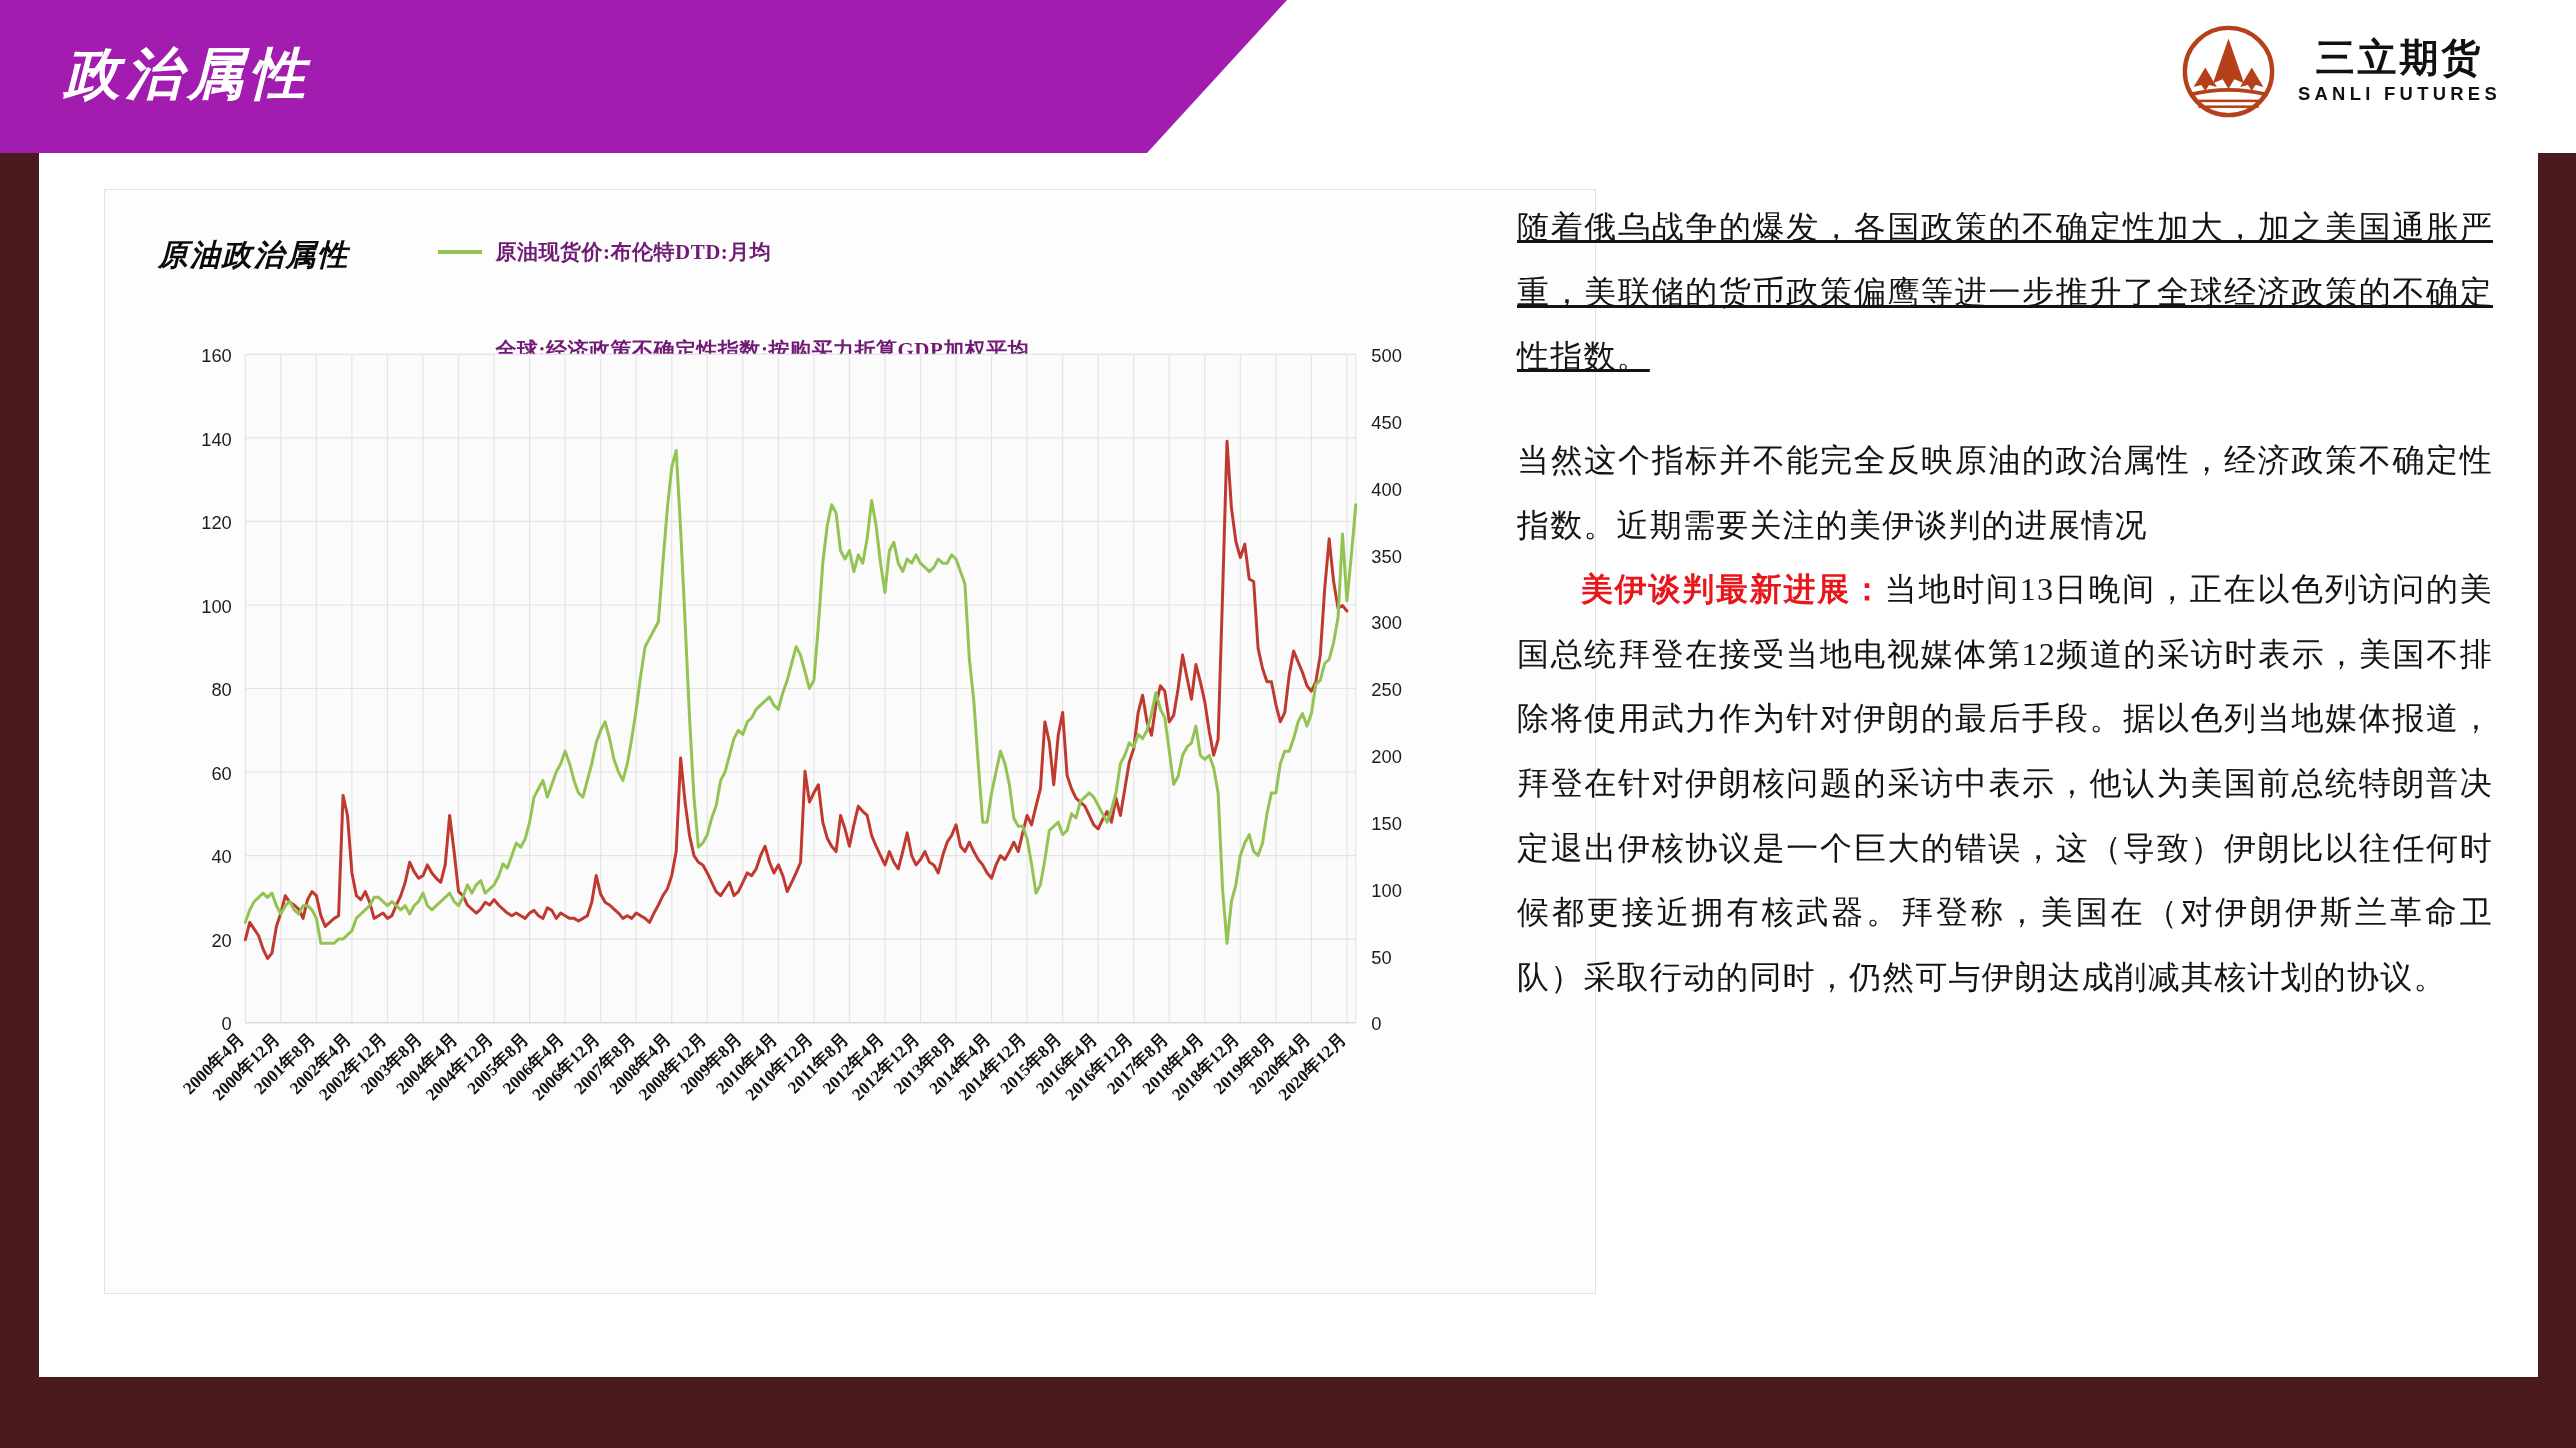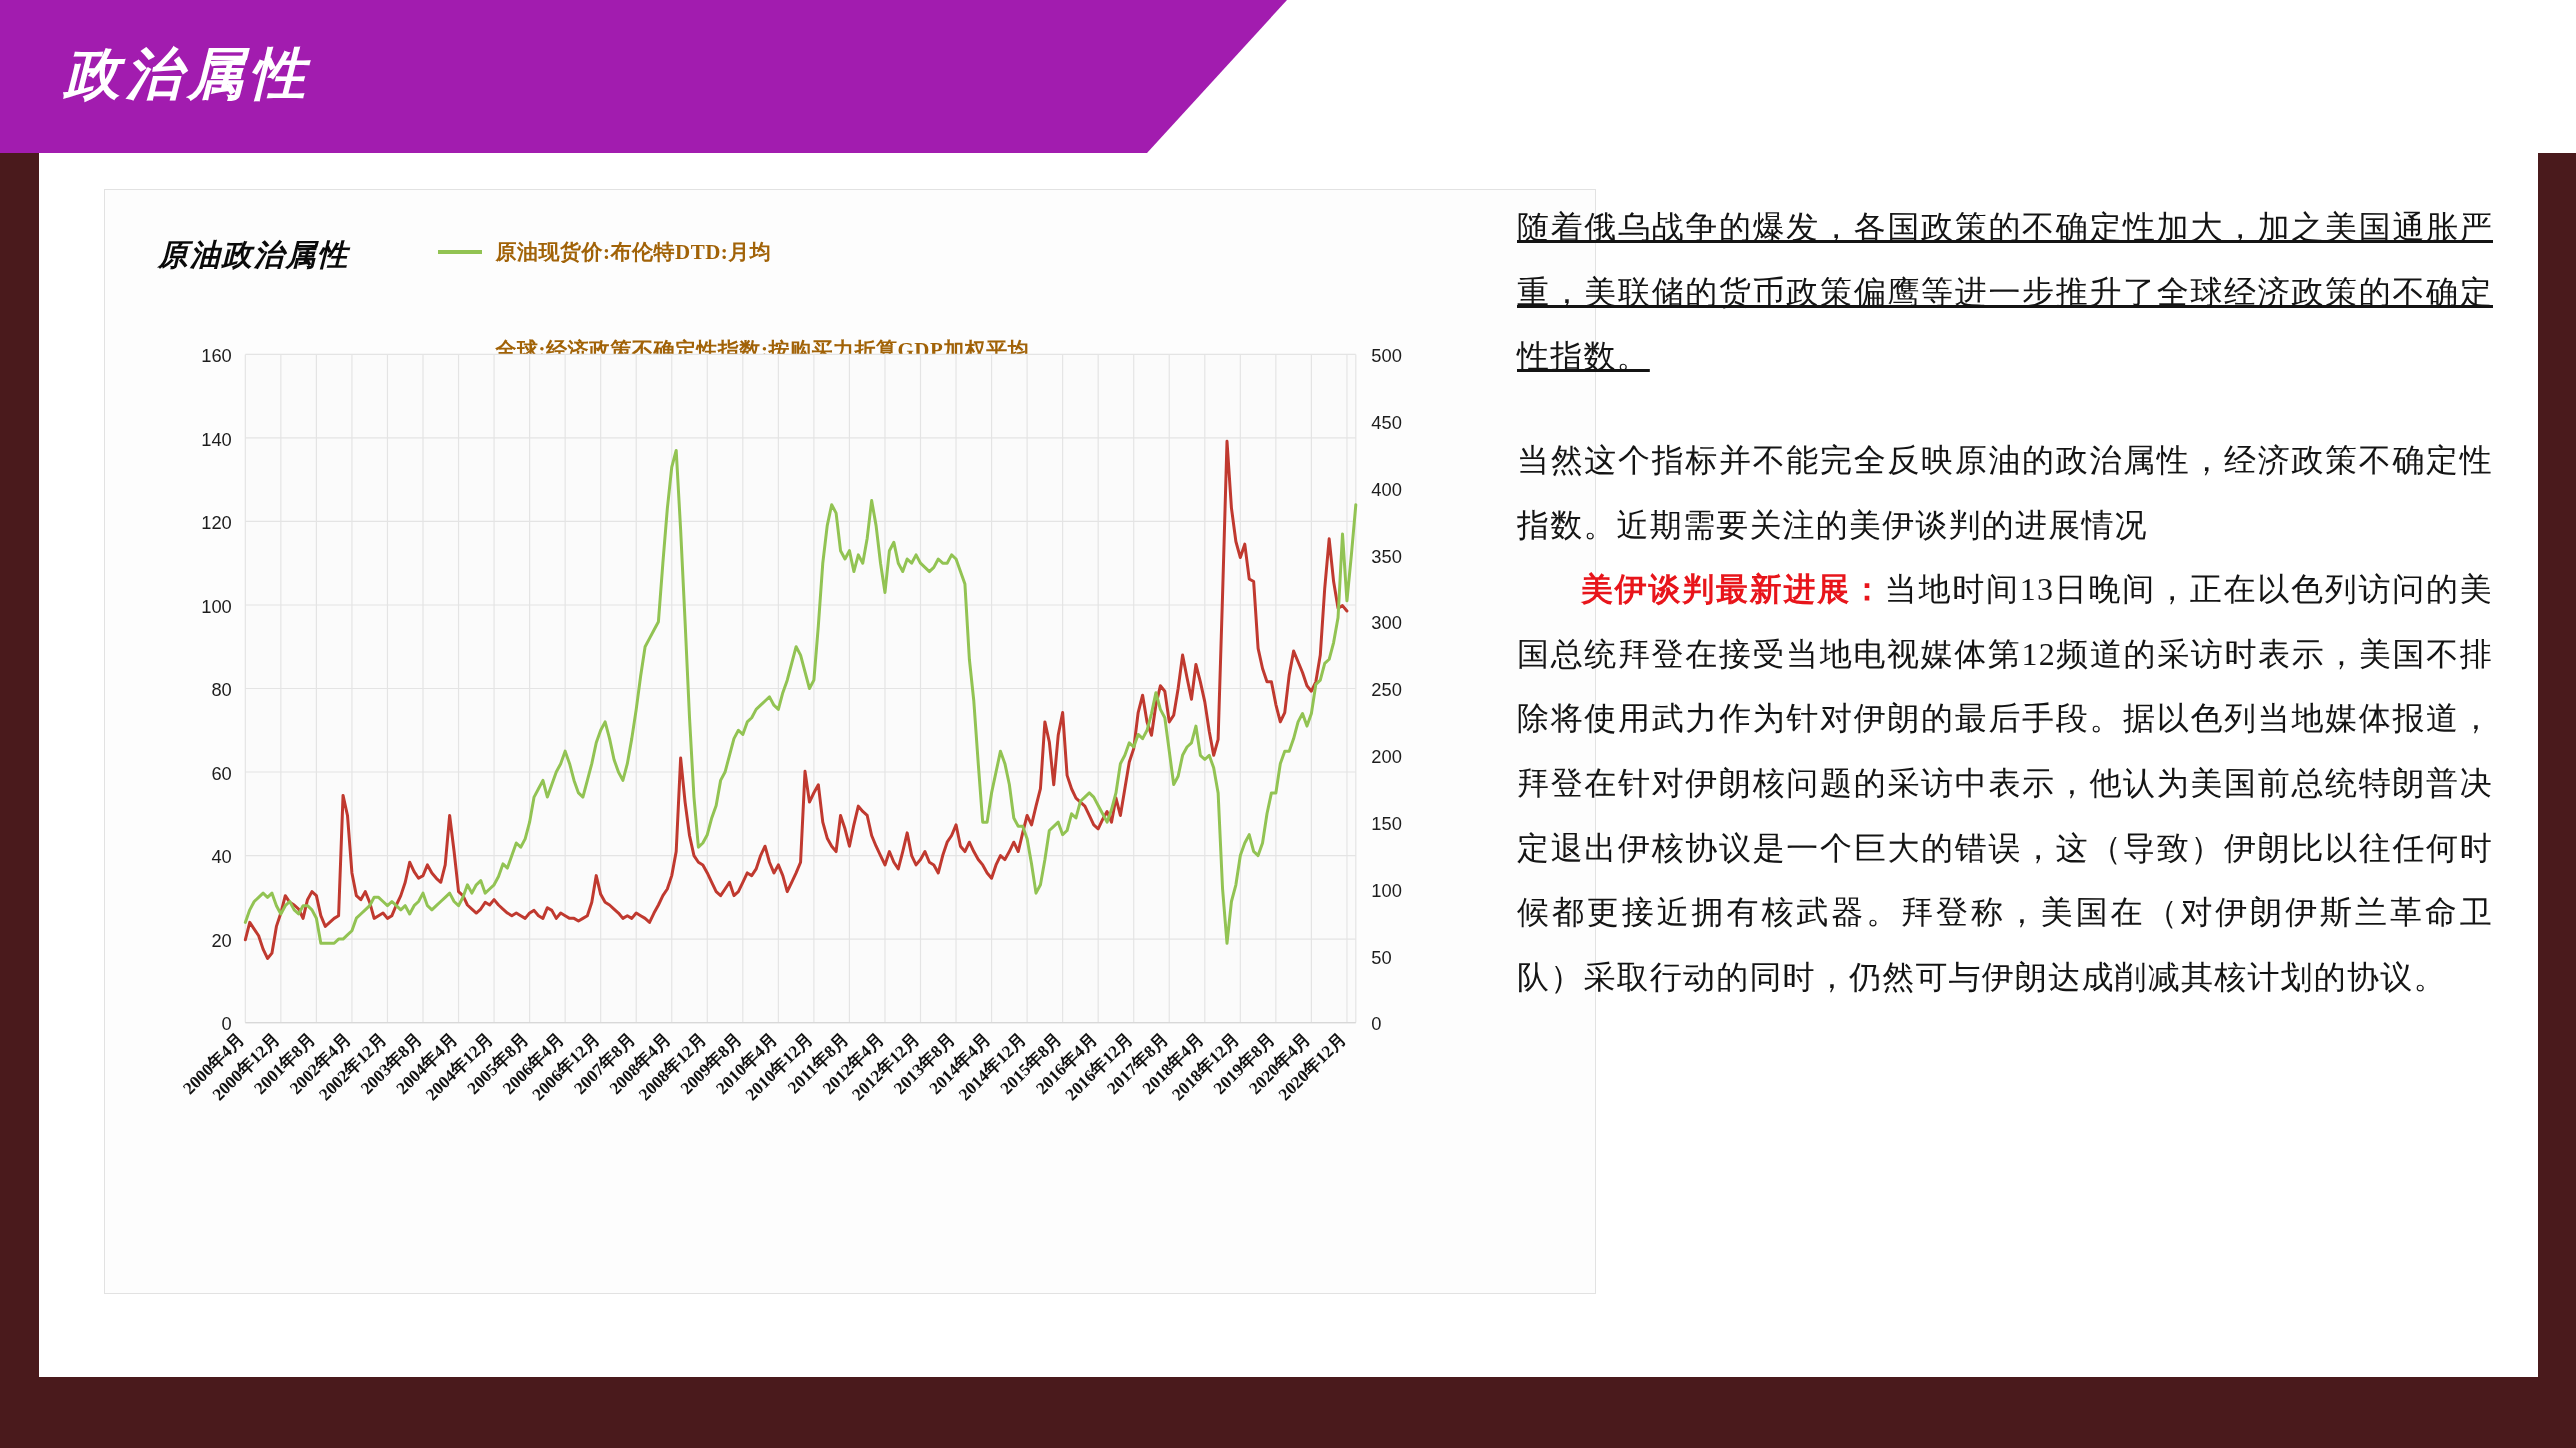--- a/index.html
+++ b/index.html
@@ -83,21 +83,21 @@
     position: absolute; left: 333px; top: 35px;
     width: 966px;
   }
   .legend-row { display: flex; align-items: center; height: 54px; }
   .legend-row.second { margin-top: 31px; align-items: flex-end; }
   .legend-swatch { width: 44px; height: 3.9px; flex: 0 0 auto; }
   .legend-label {
     margin-left: 13.5px;
     font-family: "Liberation Serif", serif;
     font-weight: bold;
-    font-size: 21px; color: #a16207;
+    font-size: 21px; color: #701a75;
     letter-spacing: 0.5px; white-space: nowrap;
   }
 
   .plot-wrap { position: absolute; left: 0; top: 147px; width: 1367px; height: 956px; }
   .plot-svg { display: block; width: 1367px; height: 956px; }
 
   
   .text-col {
     position: absolute; left: 1478px; top: 42px;
     width: 976px; height: 1140px;
@@ -124,20 +124,35 @@
 </head>
 <body>
 
 <div id="slide">
 
   <div class="header-band">
     <div class="header-notch"></div>
     <div class="slide-title">政治属性</div>
   </div>
 
+  <div class="logo">
+    <svg class="logo-mark" viewBox="0 0 100 100">
+      <circle cx="50" cy="50" r="45" fill="none" stroke="#b5401a" stroke-width="4.5"></circle>
+      <path d="M50 16 L66 62 L56 58 L50 68 L44 58 L34 62 Z" fill="#b5401a"></path>
+      <path d="M26 46 L38 66 L30 64 L26 70 L22 64 L14 66 Z" fill="#b5401a"></path>
+      <path d="M74 46 L86 66 L78 64 L74 70 L70 64 L62 66 Z" fill="#b5401a"></path>
+      <path d="M10 72 Q50 62 90 72 L90 76 Q50 66 10 76 Z" fill="#b5401a"></path>
+      <rect x="15" y="79" width="70" height="2.6" fill="#b5401a"></rect>
+      <rect x="19" y="85" width="62" height="2.6" fill="#b5401a"></rect>
+    </svg>
+    <div class="logo-text">
+      <div class="logo-cn">三立期货</div>
+      <div class="logo-en">SANLI FUTURES</div>
+    </div>
+  </div>
 
   <div class="body-card">
 
     <div class="chart-panel">
       <div class="chart-title">原油政治属性</div>
 
       <div class="legend">
         <div class="legend-row">
           <span class="legend-swatch" style="background:#92c353"></span>
           <span class="legend-label">原油现货价:布伦特DTD:月均</span>

